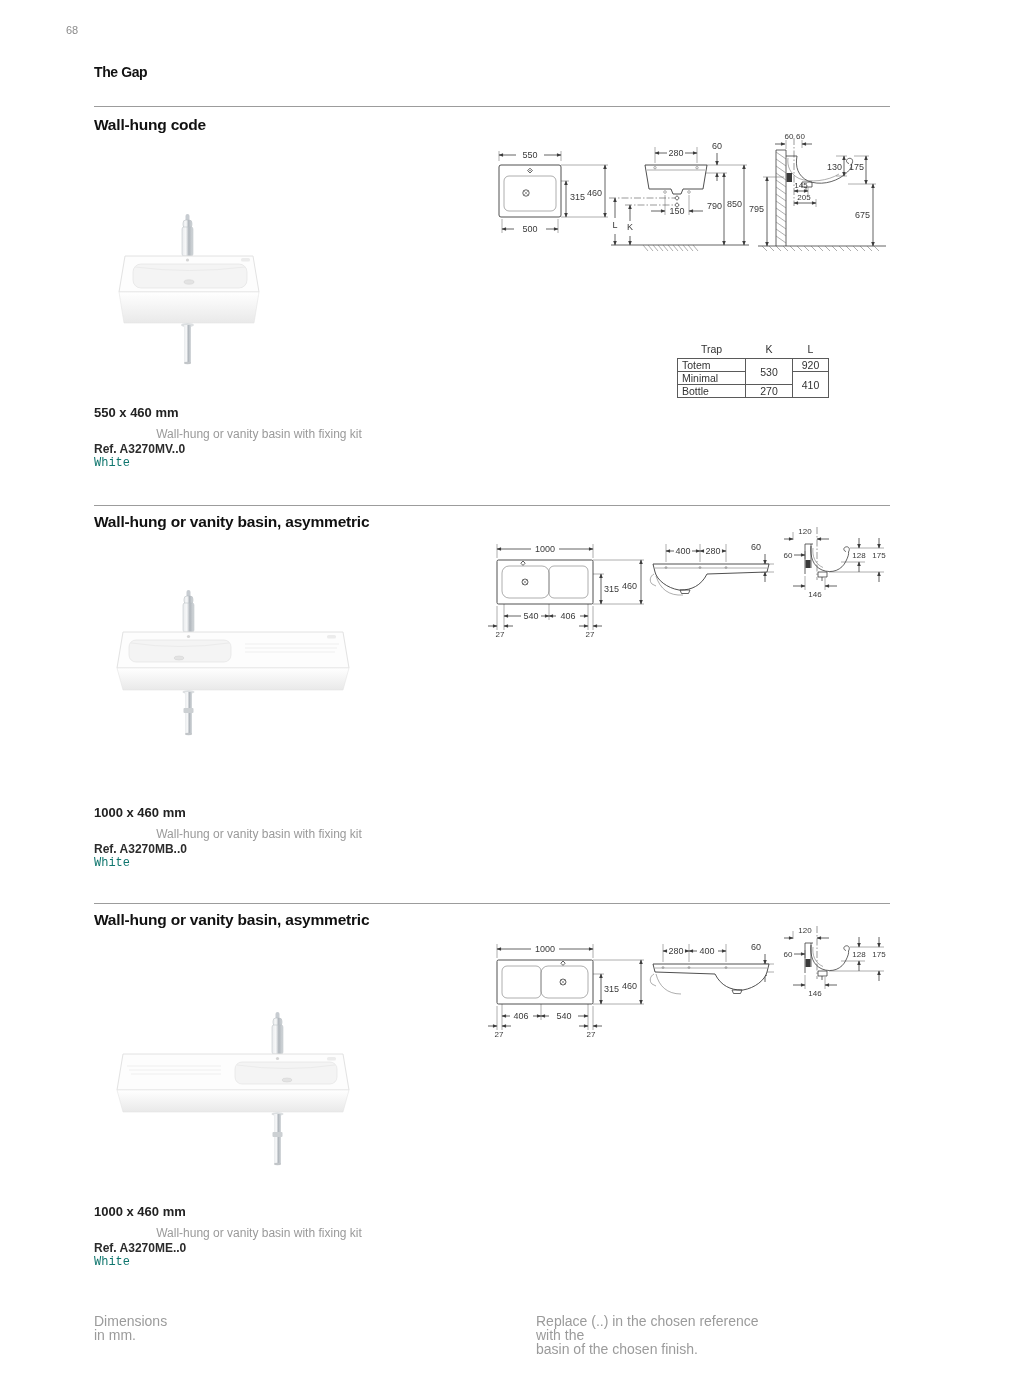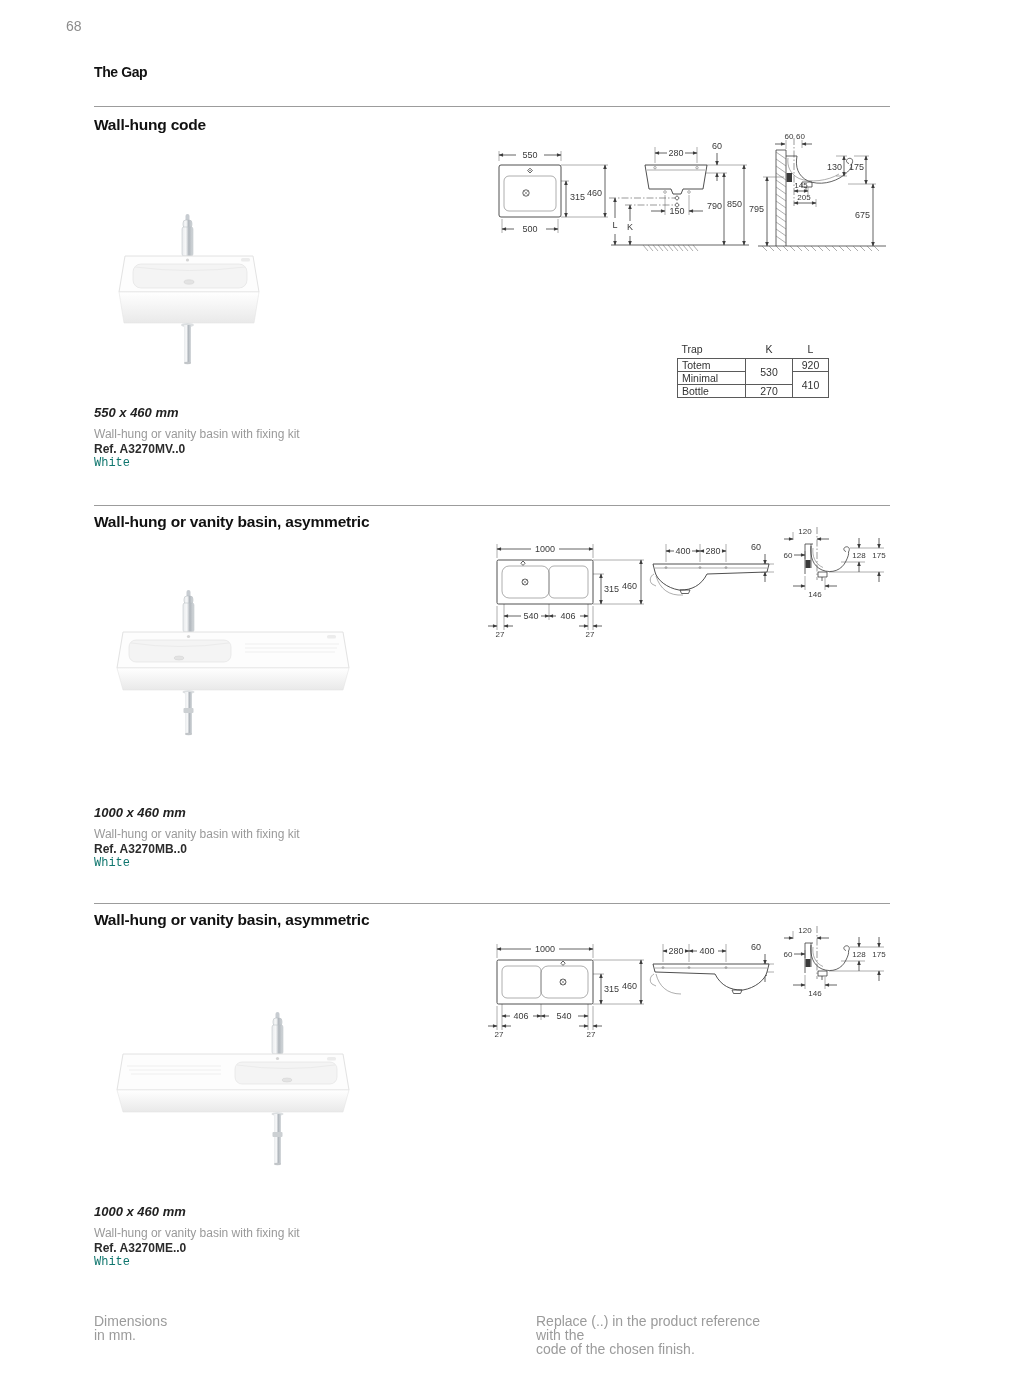--- a/index.html
+++ b/index.html
@@ -1,38 +1,38 @@
 <!DOCTYPE html>
 <html><head>
 <meta charset="utf-8">
 <style>
   * { margin:0; padding:0; box-sizing:border-box; }
   html,body { background:#fff; }
   body { width:1013px; height:1400px; position:relative; font-family:"Liberation Sans",sans-serif; color:#1b1b1b; overflow:hidden; }
   .abs { position:absolute; }
-  .pagenum { left:66px; top:18px; font-size:14px; color:#8c8c8c; }
+  .pagenum { left:66px; top:24px; font-size:11px; color:#8c8c8c; }
   .title { left:94px; top:64px; font-size:14px; font-weight:bold; letter-spacing:-0.4px; color:#111; }
   .rule { left:94px; width:796px; height:1px; background:#9c9c9c; }
   .sec-heading { left:94px; font-size:15.5px; font-weight:bold; letter-spacing:-0.2px; color:#111; }
   .prod { left:94px; width:330px; }
-  .prod .size { font-size:13px; font-weight:bold; color:#222; margin-bottom:7px;font-style:italic; }
-  .prod .desc { font-size:12px; color:#9a9a9a; line-height:14.5px; }
+  .prod .size { font-size:13px; font-weight:bold; color:#222; margin-bottom:7px; }
+  .prod .desc { font-size:12px; color:#9a9a9a; line-height:14.5px;text-align:center; }
   .prod .ref  { font-size:12px; font-weight:bold; color:#2b2b2b; line-height:14.5px; }
   .prod .fin  { font-size:12px; color:#0f766e; line-height:14.5px;font-family:Liberation Mono, monospace; }
   .dwg { position:absolute; }
   .dwg text { font-size:9px; fill:#3a3a3a; }
   .dwg text.sm { font-size:8px; }
   .dwg .ln { stroke:#3c3c3c; stroke-width:0.8; fill:none; }
   .dwg .thin { stroke:#6a6a6a; stroke-width:0.55; fill:none; }
   .dwg .dd { stroke:#555; stroke-width:0.6; fill:none; stroke-dasharray:7 2 1.5 2; }
   .dwg .shape { stroke:#3c3c3c; stroke-width:0.9; fill:#fff; }
   .trap { left:677px; top:343px; }
   .trap table { border-collapse:collapse; }
   .trap th { font-weight:normal; font-size:10.5px; color:#333; padding:0 4px 3px 4px; }
-  .trap th:first-child { text-align:left; }
+  .trap th:first-child { text-align:center; }
   .trap td { border:1px solid #5a5a5a; font-size:10.5px; color:#333; padding:0 4px; height:13px; }
   .trap td.c { text-align:center; }
   .col-trap { width:68px; } .col-k { width:47px; } .col-l { width:36px; }
   .footer { font-size:14px; color:#9b9b9b; line-height:14px; }
   .photo { position:absolute; }
 </style>
 </head>
 <body>
 
 <svg width="0" height="0" style="position:absolute" aria-hidden="true">
@@ -420,15 +420,15 @@
   <div class="desc">Wall-hung or vanity basin with fixing kit</div>
   <div class="ref">Ref. A3270ME..0</div>
   <div class="fin">White</div>
 </div>
 
 <div class="abs footer" style="left:94px;top:1314px">
   <div>Dimensions</div>
   <div>in mm.</div>
 </div>
 <div class="abs footer" style="left:536px;top:1314px;width:230px">
-  <div>Replace (..) in the product reference with the</div>
-  <div>code of the chosen finish.</div>
+  <div>Replace (..) in the chosen reference with the</div>
+  <div>basin of the chosen finish.</div>
 </div>
 
 </body></html>

